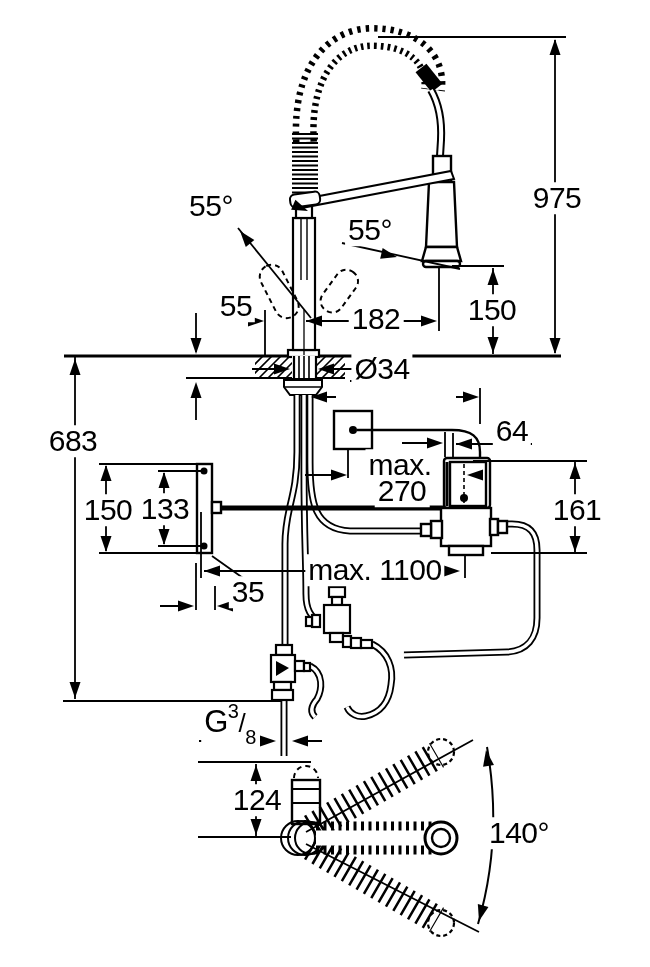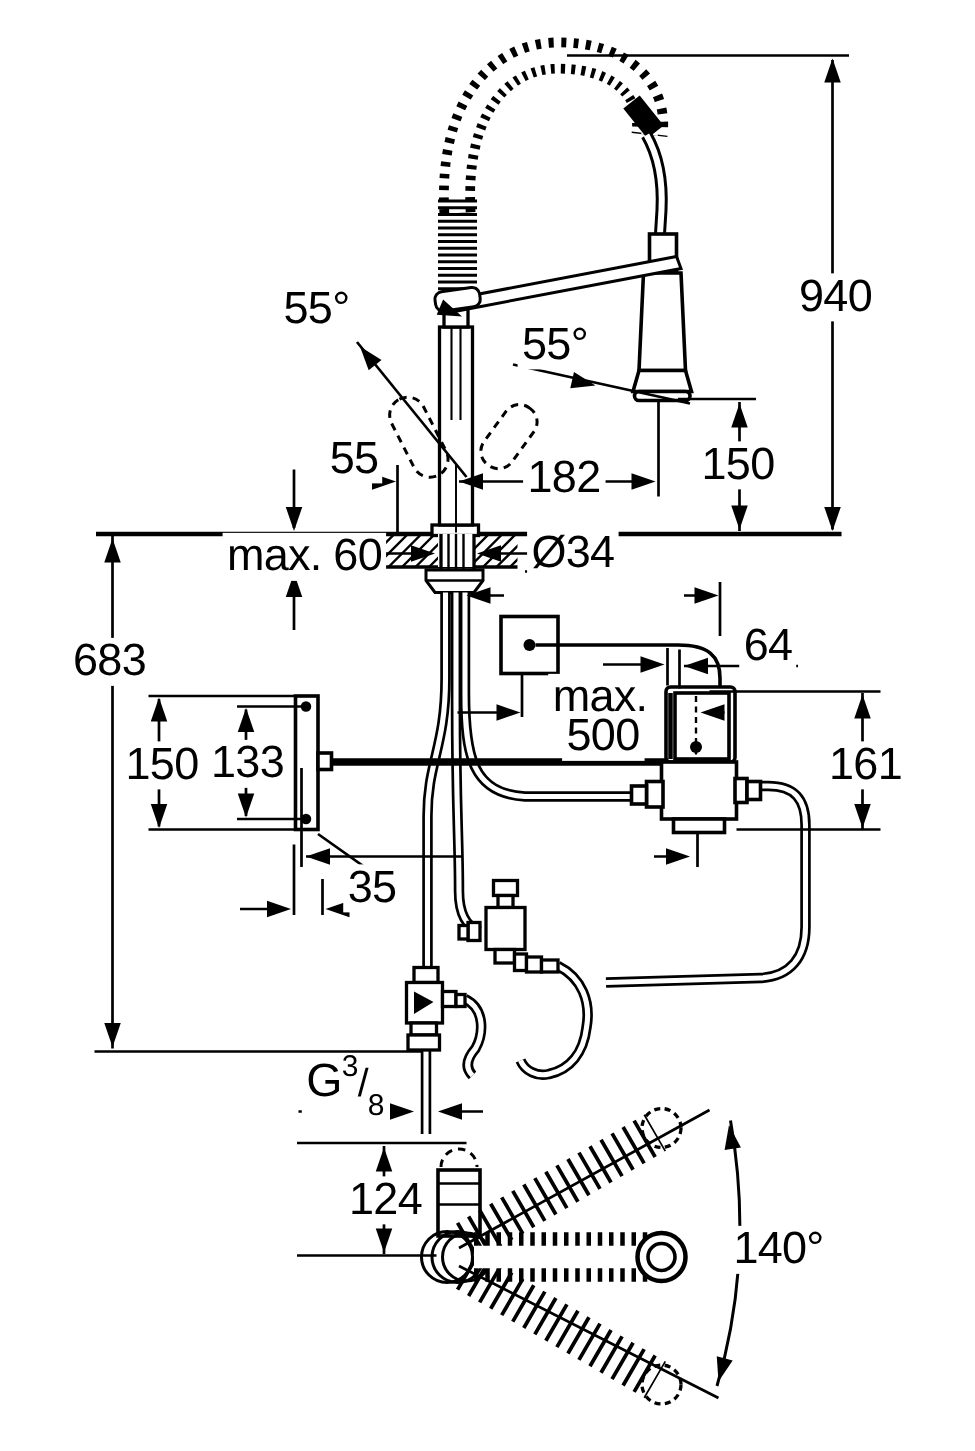--- a/index.html
+++ b/index.html
@@ -264,33 +264,33 @@
     <circle cx="441" cy="838" r="16" fill="#fff" stroke-width="3"></circle>
     <circle cx="441" cy="838" r="9" fill="#fff" stroke-width="2.4"></circle>
 
     <path d="M306,832 L473,740 M306,844 L479,932" stroke-width="1.8"></path>
     <path d="M487,747 Q503,838 478,924" stroke-width="2"></path>
   </g>
   <use href="#arrow" transform="translate(486,750) rotate(-99)"></use>
   <use href="#arrow" transform="translate(479,921) rotate(105)"></use>
 </svg>
 
-<div class="lbl" style="left:557px;top:198px">940</div>
+<div class="lbl" style="left:557px;top:198px">975</div>
 <div class="lbl" style="left:211px;top:206px">55°</div>
 <div class="lbl" style="left:370px;top:230px">55°</div>
 <div class="lbl" style="left:236px;top:306px">55</div>
 <div class="lbl" style="left:376px;top:319px">182</div>
 <div class="lbl" style="left:492px;top:310px">150</div>
-<div class="lbl" style="left:203px;top:371px">max. 60</div>
 <div class="lbl" style="left:382px;top:369px">Ø34</div>
 <div class="lbl" style="left:512px;top:431px">64</div>
 <div class="lbl" style="left:73px;top:441px">683</div>
 <div class="lbl" style="left:400px;top:465px">max.</div>
-<div class="lbl" style="left:402px;top:491px">500</div>
+<div class="lbl" style="left:402px;top:491px">270</div>
 <div class="lbl" style="left:108px;top:510px">150</div>
 <div class="lbl" style="left:165px;top:509px">133</div>
 <div class="lbl" style="left:577px;top:510px">161</div>
+<div class="lbl" style="left:375px;top:570px">max. 1100</div>
 <div class="lbl" style="left:248px;top:592px">35</div>
 <div class="lbl thread" style="left:230px;top:723px"><span>G</span><sup>3</sup><span class="sl">/</span><sub>8</sub></div>
 <div class="lbl" style="left:257px;top:800px">124</div>
 <div class="lbl" style="left:519px;top:833px">140°</div>
 
 </div>
 
 </body></html>

